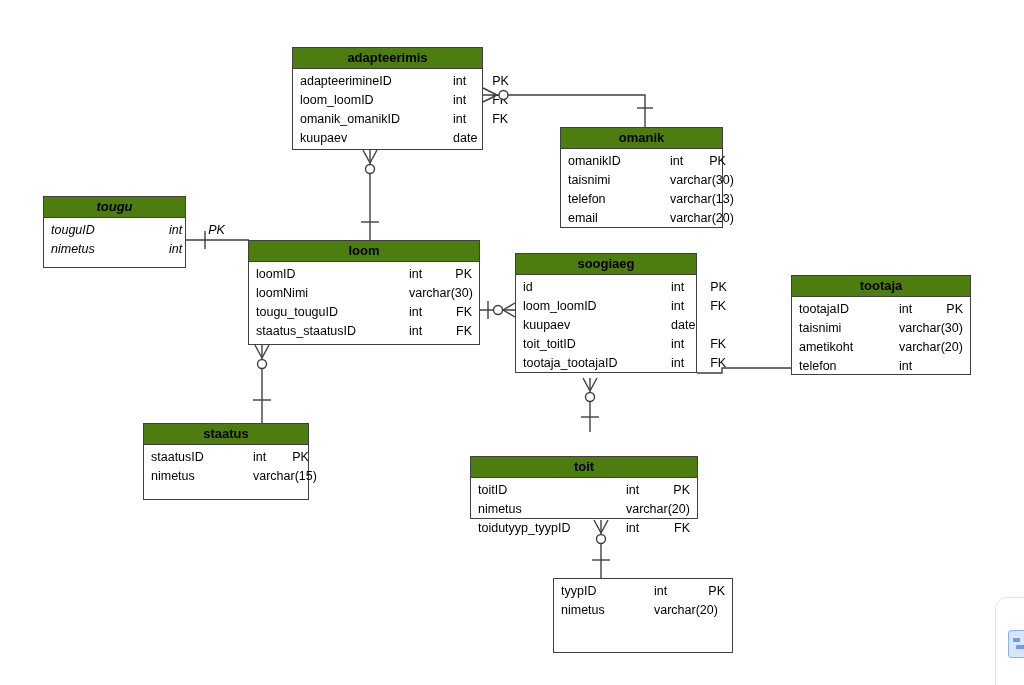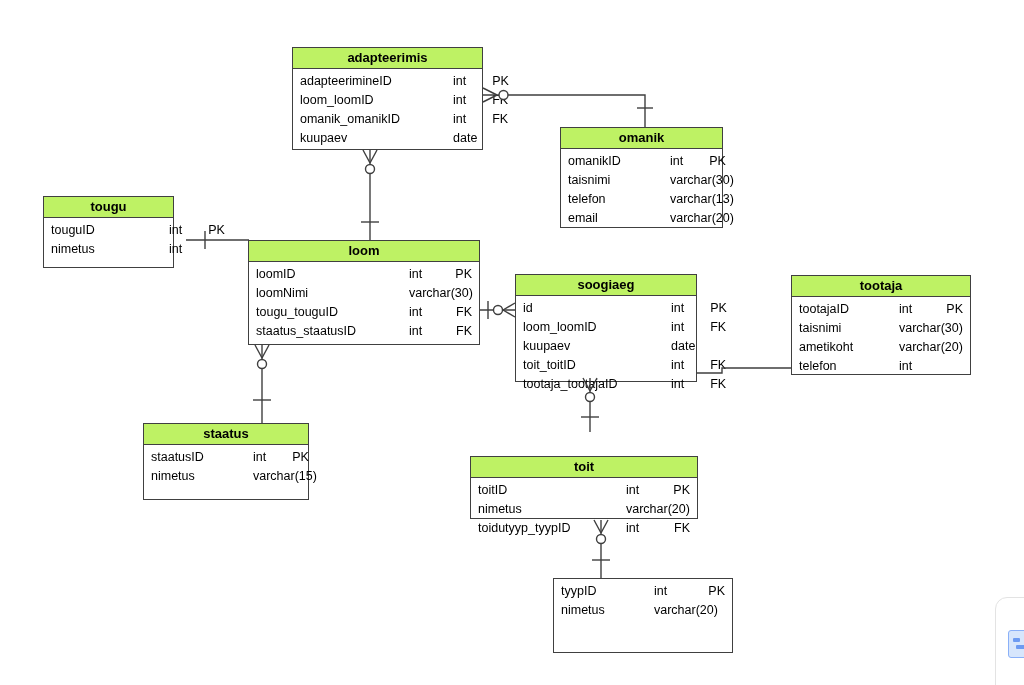--- a/index.html
+++ b/index.html
@@ -3,32 +3,32 @@
 <meta charset="utf-8">
 <style>
   *{margin:0;padding:0;box-sizing:border-box;}
   html,body{width:1024px;height:685px;}
   body{position:relative;background:#ffffff;overflow:hidden;
        font-family:"Liberation Sans",sans-serif;color:#000;}
 
   
   .table{position:absolute;background:#fff;border:1.5px solid #404040;z-index:2;}
   .table-header{height:21px;line-height:19px;text-align:center;font-weight:bold;
-                font-size:13px;background:#bef264;border-bottom:1.5px solid #404040;}
+                font-size:13px;background:#4d7c0f;border-bottom:1.5px solid #404040;}
   .rows{padding-top:3px;}
   .row{display:grid;grid-template-columns:var(--nw) 1fr auto;padding:0 7px;
        height:19px;line-height:19px;font-size:12.5px;white-space:nowrap;gap:26px;}
   .k{text-align:right;}
 
   
   [data-table="adapteerimis"]{left:292px;top:47px;width:191px;height:103px;--nw:127px;}
   [data-table="omanik"]      {left:560px;top:127px;width:163px;height:101px;--nw:76px;}
-  [data-table="tougu"]       {left:43px;top:196px;width:131px;height:72px;--nw:92px;}
+  [data-table="tougu"]       {left:43px;top:196px;width:143px;height:72px;font-style:italic;--nw:92px;}
   [data-table="loom"]        {left:248px;top:240px;width:232px;height:105px;--nw:127px;}
-  [data-table="soogiaeg"]    {left:515px;top:274px;width:182px;height:108px;--nw:122px;}
+  [data-table="soogiaeg"]    {left:515px;top:253px;width:182px;height:120px;--nw:122px;}
   [data-table="tootaja"]     {left:791px;top:268px;width:180px;height:100px;margin-top:7px;--nw:74px;}
   [data-table="staatus"]     {left:143px;top:423px;width:166px;height:77px;--nw:76px;}
   [data-table="toit"]        {left:470px;top:432px;width:228px;height:63px;margin-top:24px;--nw:122px;}
   [data-table="toidutyyp"]   {left:553px;top:578px;width:180px;height:75px;--nw:67px;}
 
   svg.overlay{position:absolute;left:0;top:0;z-index:3;pointer-events:none;}
   svg.overlay *{stroke:#3f3f3f;stroke-width:1.4;fill:none;}
   svg.overlay circle{fill:#ffffff;}
 
   

